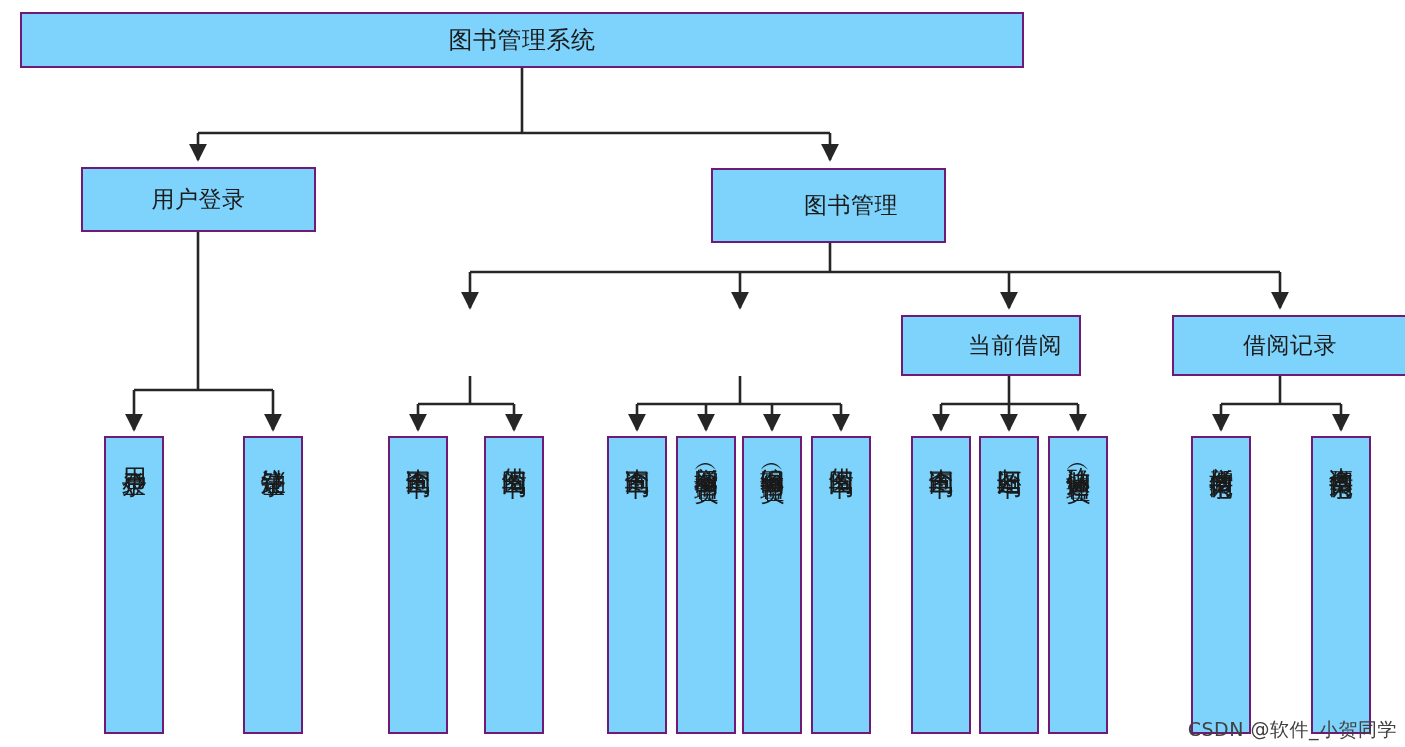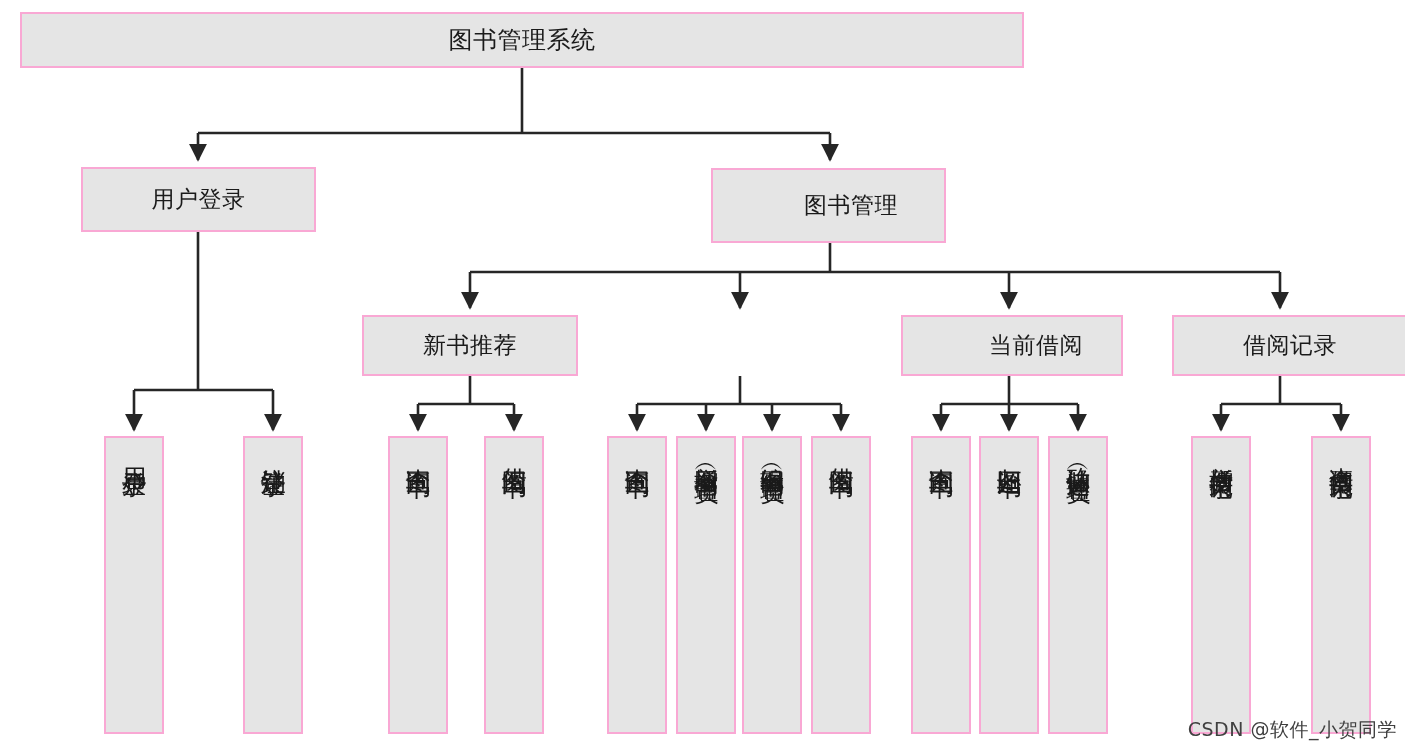--- a/index.html
+++ b/index.html
@@ -22,22 +22,22 @@
     position: absolute;
     left: 0;
     top: 0;
     width: 1405px;
     height: 747px;
     pointer-events: none;
   }
   .node {
     position: absolute;
     box-sizing: border-box;
-    background: #e5e5e5;
-    border: 2px solid #f9a8d4;
+    background: #7dd3fc;
+    border: 2px solid #701a75;
     display: flex;
     align-items: center;
     justify-content: center;
     color: #1a1a1a;
   }
   .node-label {
     display: block;
     text-align: center;
     line-height: 1.18;
     letter-spacing: 0.5px;
@@ -138,26 +138,23 @@
   </div>
 
   <div class="node node-h" style="left:81px; top:167px; width:235px; height:65px;">
     <span class="node-label">用户登录</span>
   </div>
 
   <div class="node node-h" style="left:711px; top:168px; width:235px; height:75px;padding-left:45px;">
     <span class="node-label">图书管理</span>
   </div>
 
-  <div class="node node-h" style="left:362px; top:315px; width:216px; height:61px;">
-    <span class="node-label">新书推荐</span>
-  </div>
-
-
-  <div class="node node-h" style="left:901px; top:315px; width:222px; height:61px;padding-left:48px;">
+
+
+  <div class="node node-h" style="left:901px; top:315px; width:180px; height:61px;padding-left:48px;">
     <span class="node-label">当前借阅</span>
   </div>
 
   <div class="node node-h" style="left:1172px; top:315px; width:236px; height:61px;">
     <span class="node-label">借阅记录</span>
   </div>
 
   <div class="node node-v" style="left:104px; top:436px; width:60px; height:298px;">
     <span class="node-label">用户登录</span>
   </div>

